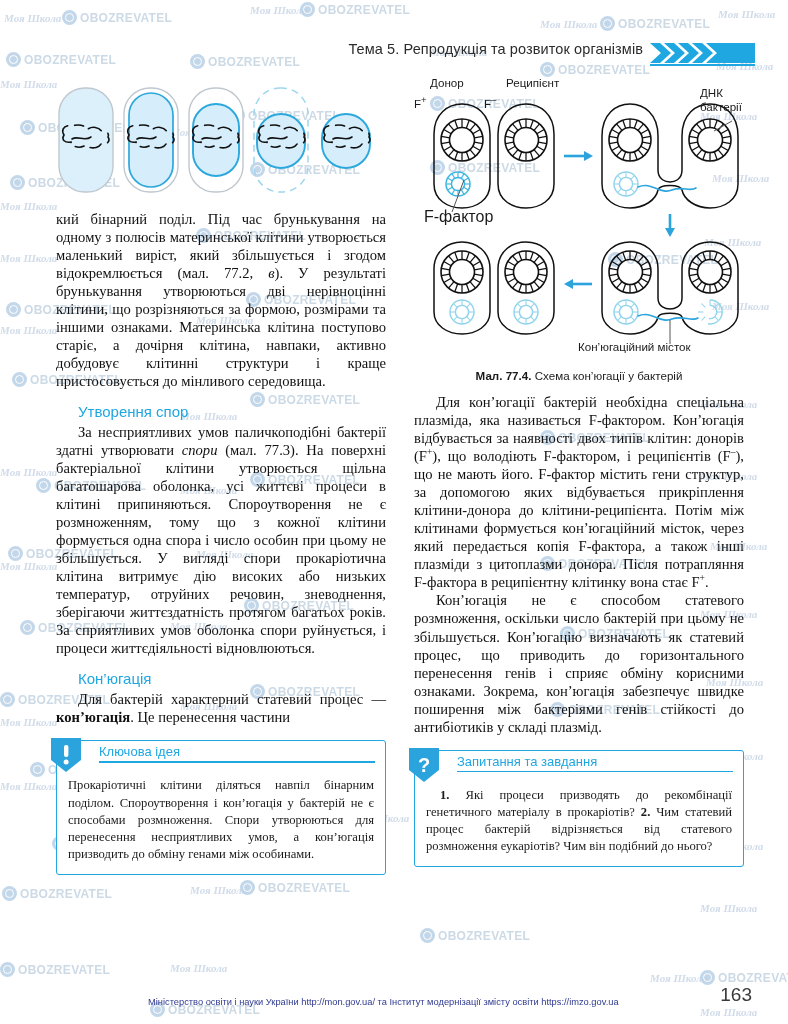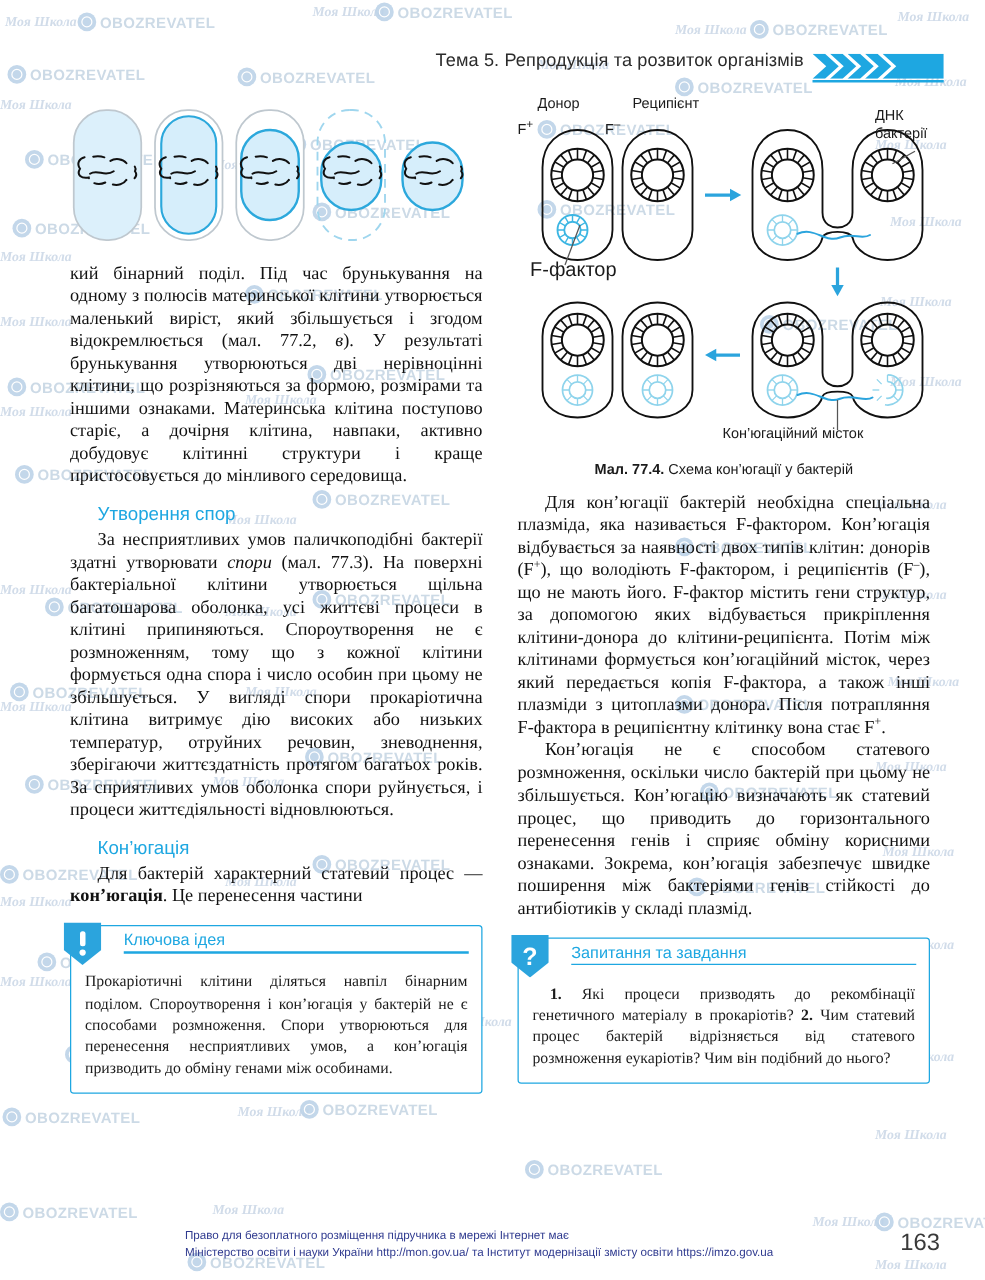--- a/index.html
+++ b/index.html
@@ -580,18 +580,17 @@
           <text x="15" y="24" font-family="Liberation Sans, sans-serif" font-size="20" font-weight="bold" fill="#ffffff" text-anchor="middle">?</text>
         </svg>
       </div>
       <div class="callout-title">Запитання та завдання</div>
       <div class="callout-divider"></div>
       <p class="callout-text" id="tasksText"><b>1.</b><span> Які процеси призводять до рекомбінації генетичного матеріалу в прокаріотів? </span><b>2.</b><span> Чим статевий процес бактерій відрізняється від статевого розмноження еукаріотів? Чим він подібний до нього?</span></p>
     </div>
   </div>
 
   <div class="footer">
-    <div>Право для безоплатного розміщення підручника в мережі Інтернет має</div>
     <div>Міністерство освіти і науки України http://mon.gov.ua/ та Інститут модернізації змісту освіти https://imzo.gov.ua</div>
   </div>
   <div class="page-num">163</div>
 
 </div>
 
 </body></html>

